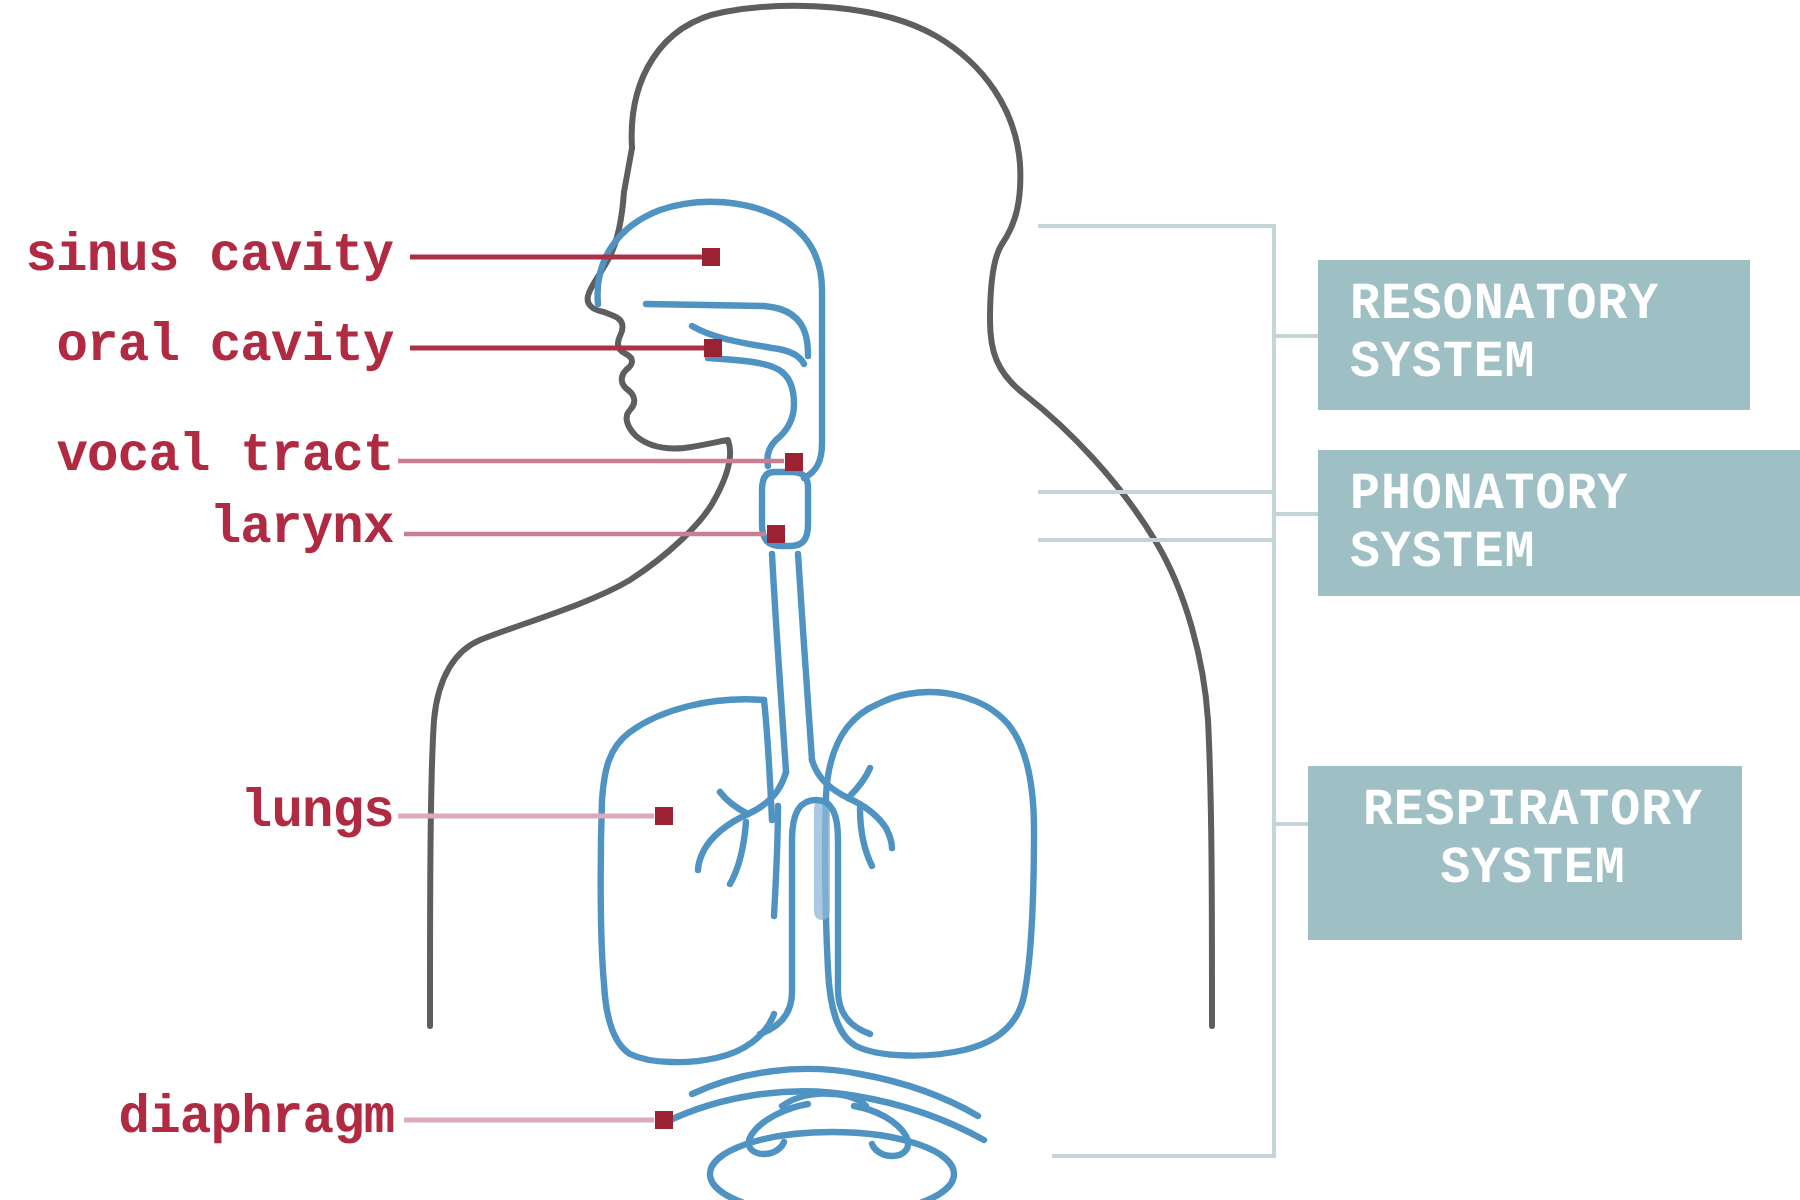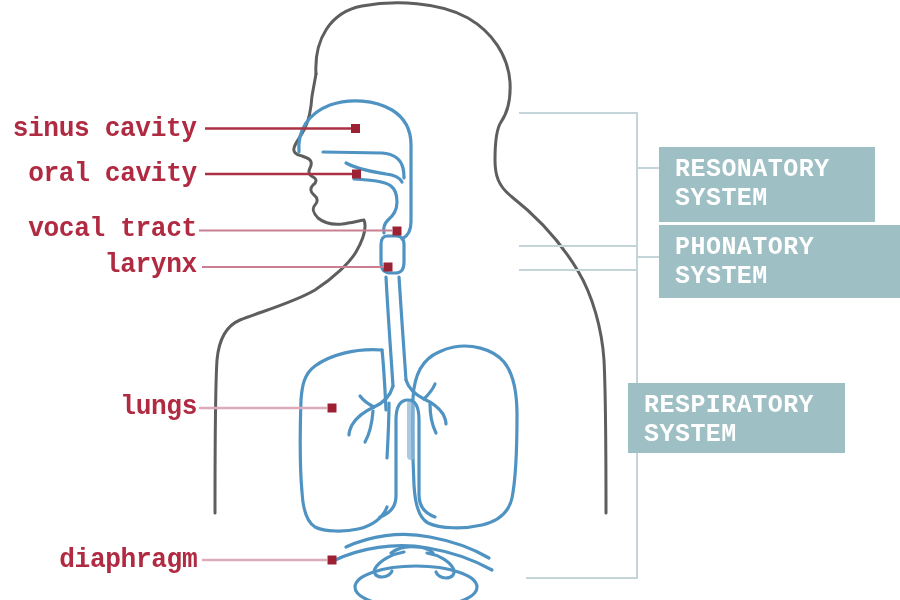--- a/index.html
+++ b/index.html
@@ -35,23 +35,23 @@
   .sysbox .ln{
     display:block;
     font-size:26px;
     font-weight:700;
     line-height:1.12;
     letter-spacing:0.5px;
     transform:scaleX(0.96);
     transform-origin:left center;
     white-space:nowrap;
   }
-  #box-resonatory{left:659px;top:130px;width:216px;height:75px;margin-top:17px;}
+  #box-resonatory{left:659px;top:130px;width:216px;height:75px;}
   #box-phonatory{left:659px;top:225px;width:241px;height:73px;}
-  #box-respiratory{left:628px;top:383px;width:217px;height:70px;}
+  #box-respiratory{left:654px;top:383px;width:217px;height:87px;text-align:center;}
 
   
   .gray{stroke:var(--c-body_outline,#5d5e5e);}
   .blue{stroke:var(--c-anatomy_blue,#4f93c3);}
   .blue-lt{stroke:var(--c-anatomy_blue_light,#8cb8d8);}
   .lead-dark{stroke:var(--c-leader_dark,#ab3246);}
   .lead-mid{stroke:var(--c-leader_mid,#c97e92);}
   .lead-light{stroke:var(--c-leader_light,#dcaab8);}
   .bracket{stroke:var(--c-bracket_gray,#c3d5d9);}
   .marker{fill:var(--c-marker_red,#9c2133);}

